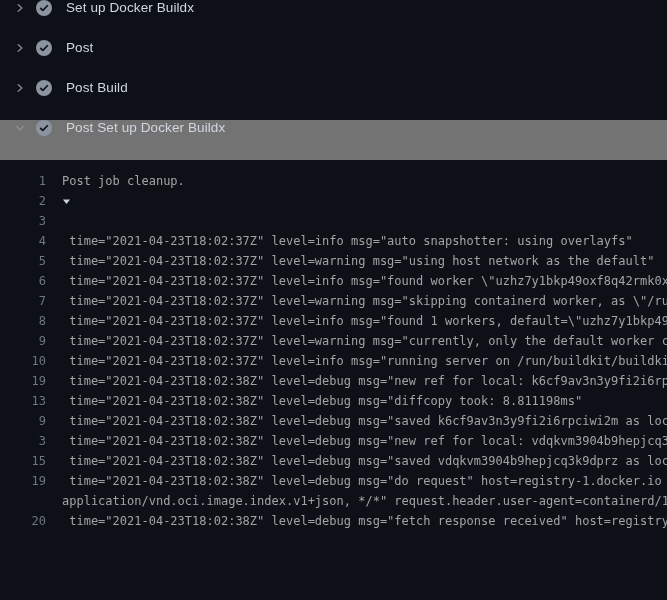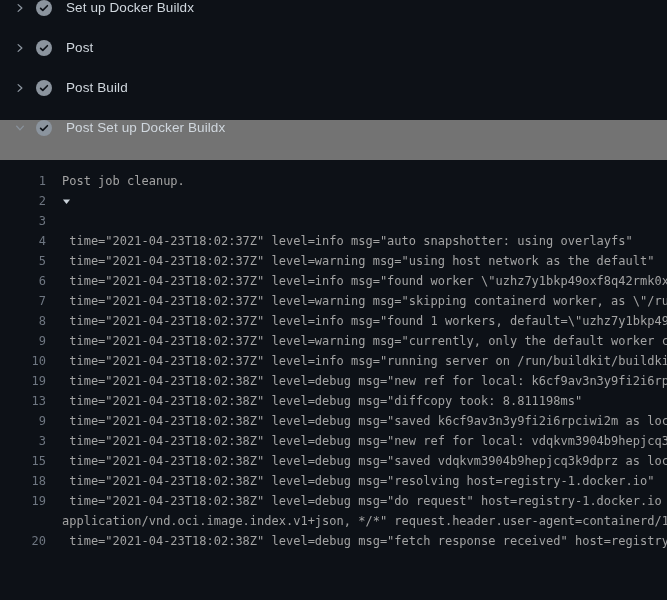--- a/index.html
+++ b/index.html
@@ -202,24 +202,20 @@
       <span class="ln">3</span>
       <span class="lt"> time="2021-04-23T18:02:38Z" level=debug msg="new ref for local: vdqkvm3904b9hepjcq3k</span>
     </div>
 
 
     <div class="log-row">
       <span class="ln">15</span>
       <span class="lt"> time="2021-04-23T18:02:38Z" level=debug msg="saved vdqkvm3904b9hepjcq3k9dprz as loca</span>
     </div>
 
-    <div class="log-row">
-      <span class="ln">18</span>
-      <span class="lt"> time="2021-04-23T18:02:38Z" level=debug msg="resolving host=registry-1.docker.io"</span>
-    </div>
 
     <div class="log-row">
       <span class="ln">19</span>
       <span class="lt"> time="2021-04-23T18:02:38Z" level=debug msg="do request" host=registry-1.docker.io r</span>
     </div>
 
     <div class="log-row">
       <span class="ln"></span>
       <span class="lt">application/vnd.oci.image.index.v1+json, */*" request.header.user-agent=containerd/1.4</span>
     </div>

